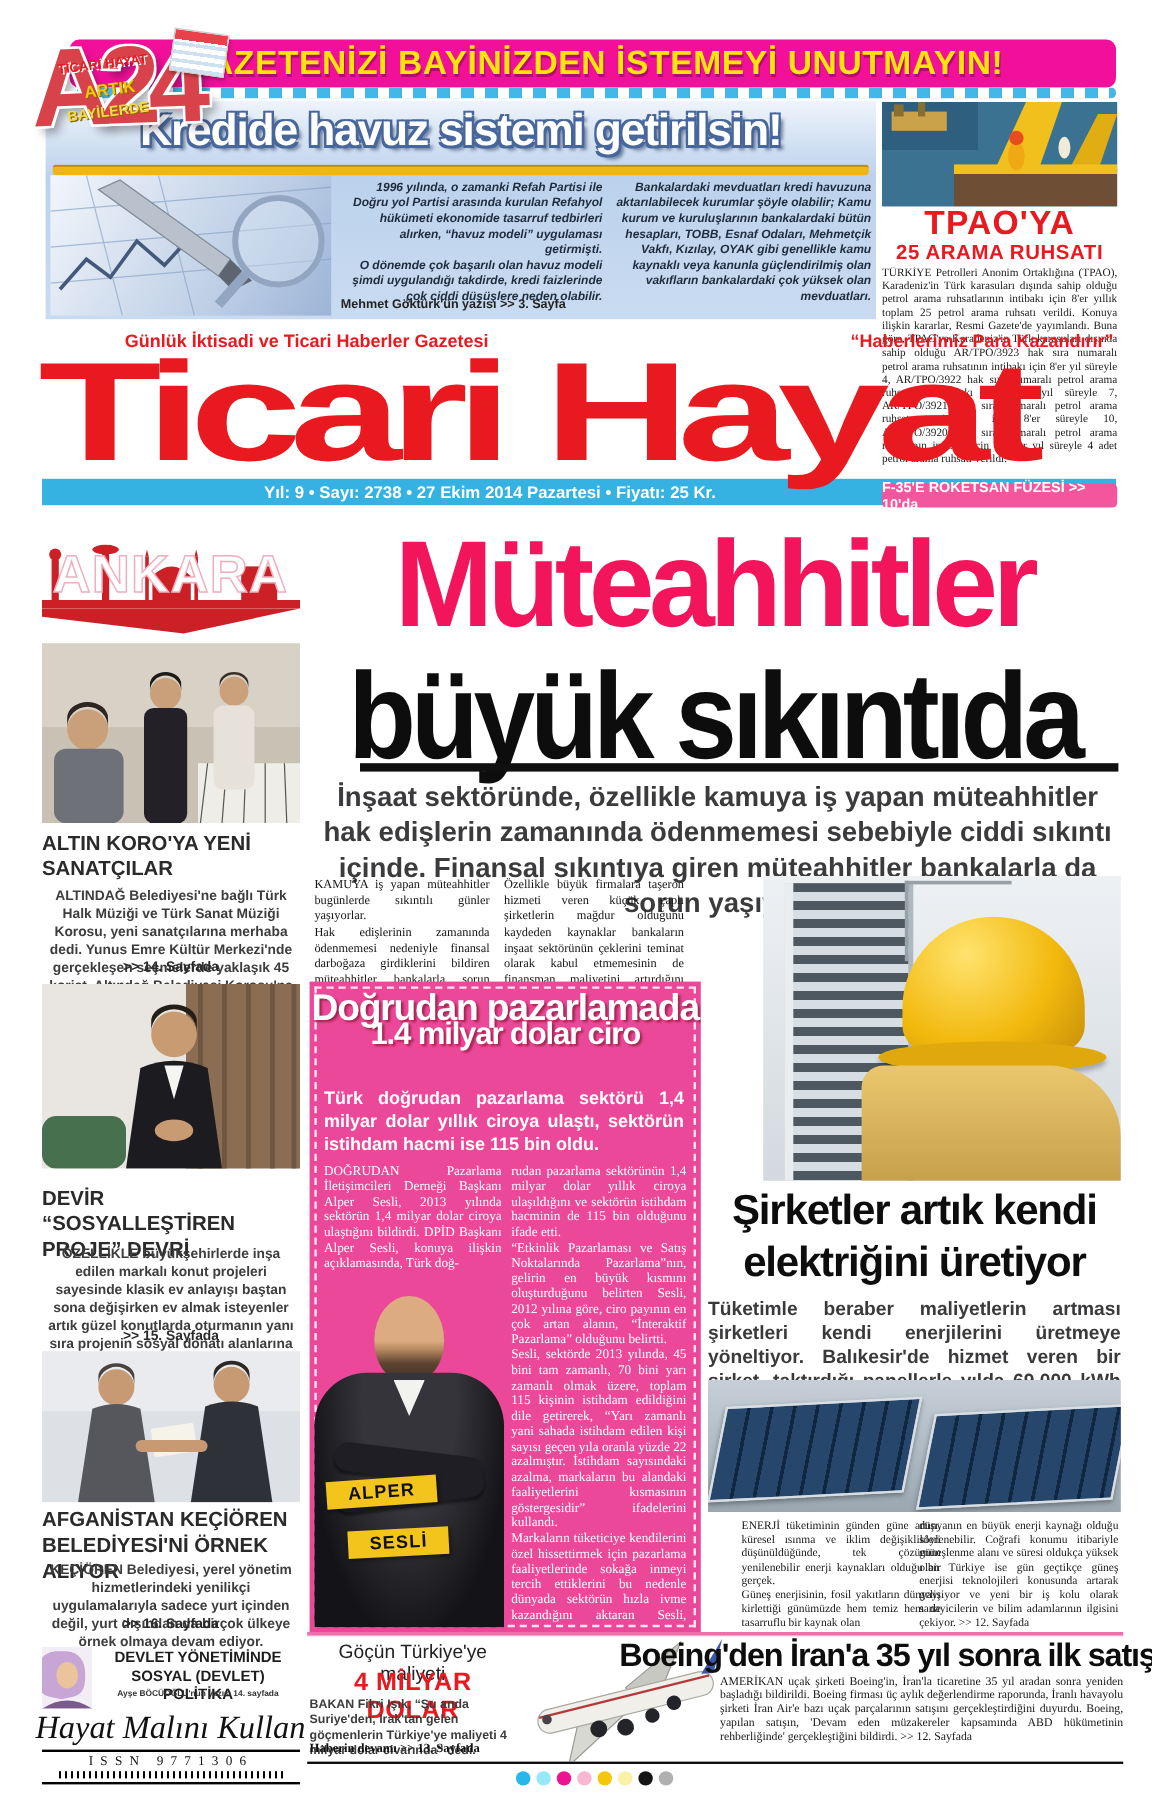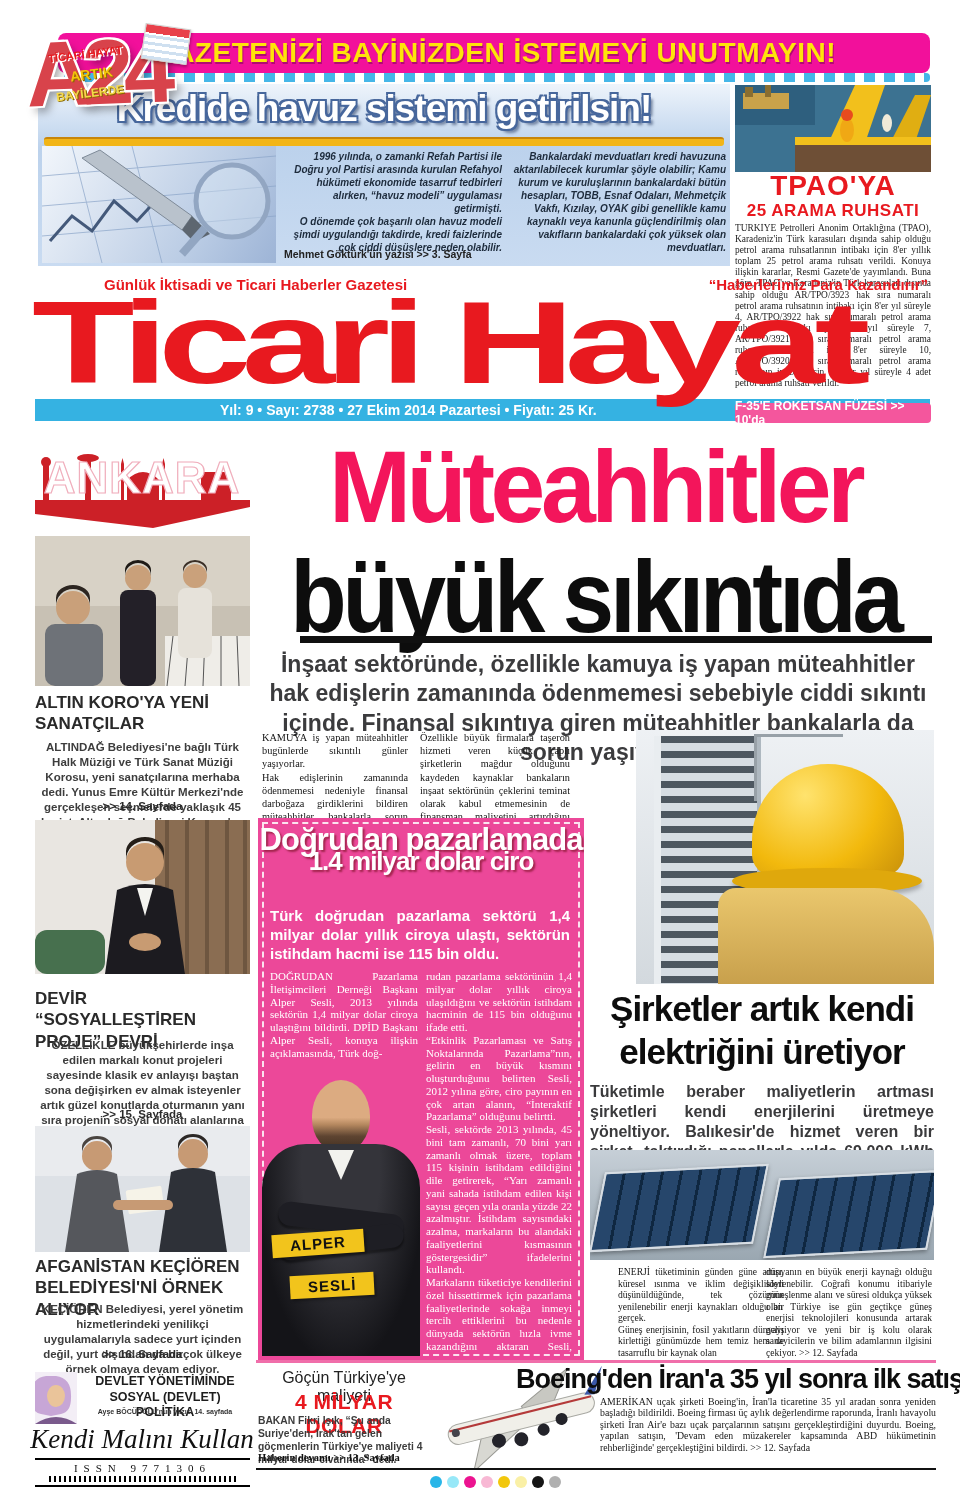--- a/index.html
+++ b/index.html
@@ -350,21 +350,21 @@
       <svg width="42" height="52" viewBox="0 0 42 52">
         <rect width="42" height="52" fill="#f3eef6"></rect>
         <path d="M21 4 q16 2 15 22 q0 14 -10 16 l-10 2 l-10 -2 q-10 -2 -10 -16 q-1 -20 15 -22 z" fill="#c7a6d6"></path>
         <ellipse cx="21" cy="24" rx="9" ry="11" fill="#eac49a"></ellipse>
         <path d="M0 52 q21 -14 42 0 z" fill="#7a5a8c"></path>
       </svg>
     </div>
     <div class="devlet-t">DEVLET YÖNETİMİNDE SOSYAL (DEVLET) POLİTİKA</div>
     <div class="devlet-b">Ayşe BÖCÜOĞLU'nun yazısı 14. sayfada</div>
   </div>
-  <div class="ab motto">Kendi Malını Kullan</div>
+  <div class="ab motto">Hayat Malını Kullan</div>
   <div class="ab issn">
     <div class="n">ISSN 9771306</div>
     <div class="bars"></div>
   </div>
 
   <div class="ab redbox">
     <div class="dash"></div>
     <div class="rbt rbt1">Doğrudan pazarlamada</div>
     <div class="rbt rbt2">1.4 milyar dolar ciro</div>
     <div class="rbsub">Türk doğrudan pazarlama sektörü 1,4 milyar dolar yıllık ciroya ulaştı, sektörün istihdam hacmi ise 115 bin oldu.</div>

